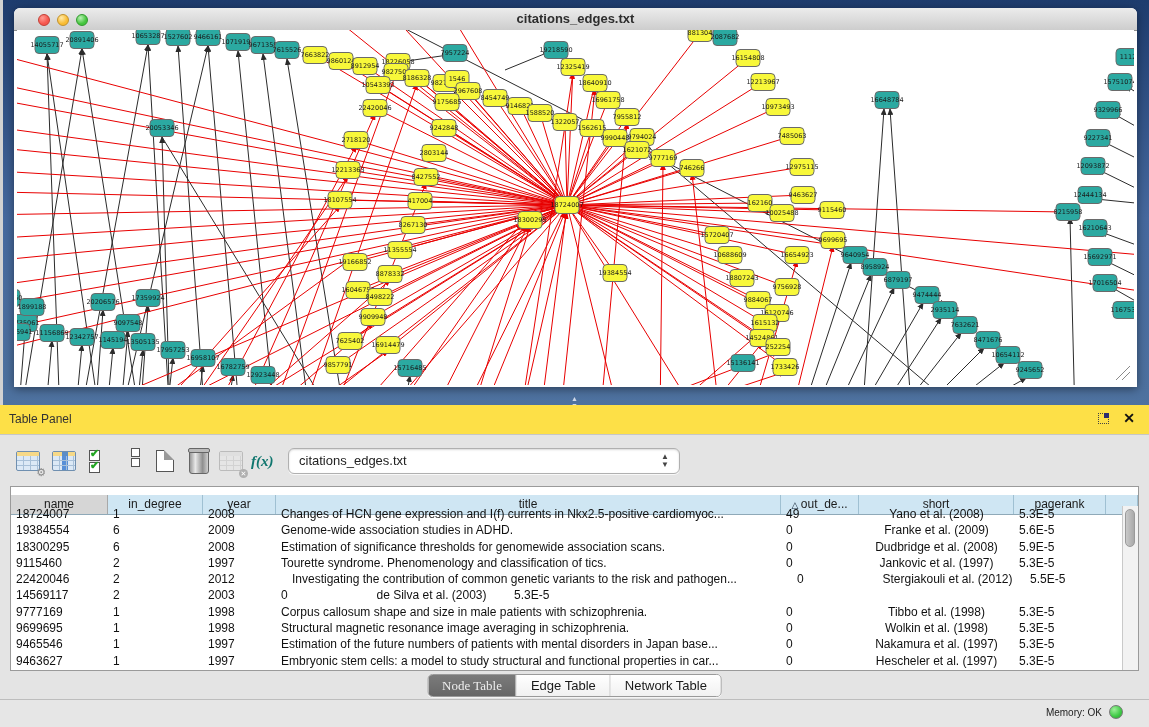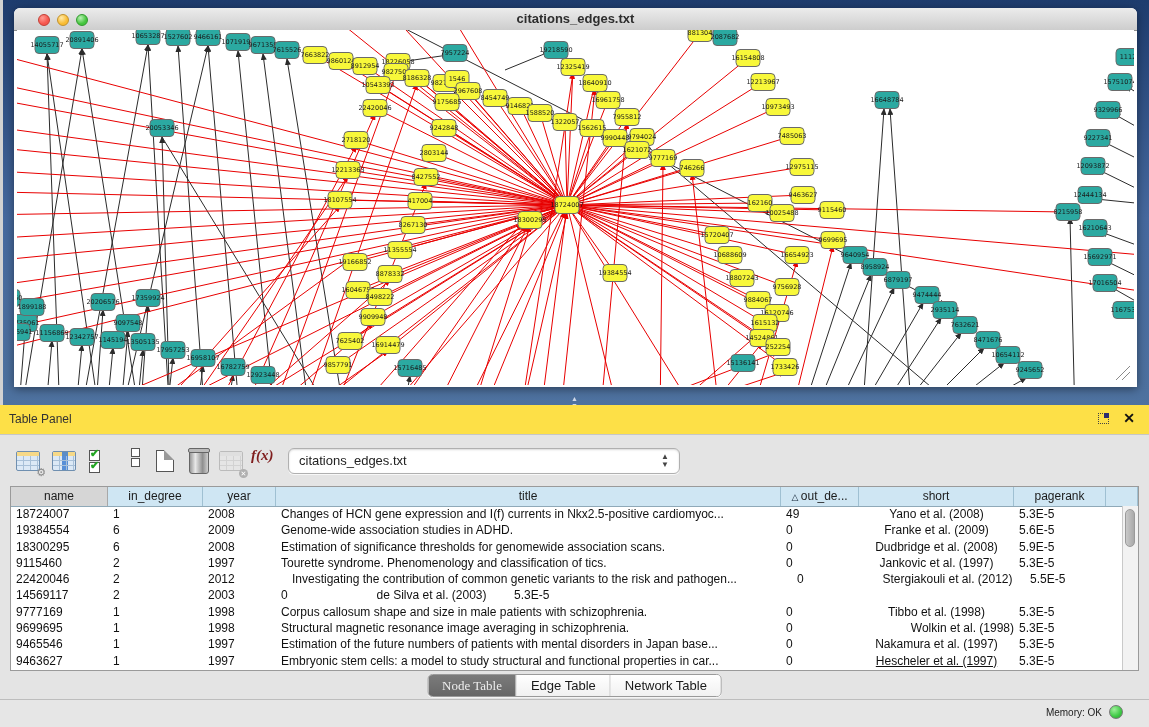--- a/index.html
+++ b/index.html
@@ -54,29 +54,29 @@
   .icon-checks .box{display:block;width:11px;height:11px;border:1px solid #555;box-sizing:border-box;position:relative;margin-bottom:1px;background:#fff;}
   .icon-checks .box::after{content:"✔";position:absolute;left:0;top:-3px;color:#22a522;font-size:11px;}
   .icon-domino .sq{display:block;width:9px;height:9px;border:1px solid #555;box-sizing:border-box;background:#fff;margin:1px auto;}
   .icon-doc{width:18px;height:22px;margin:3px auto 0;background:#fff;border:1px solid #555;box-sizing:border-box;position:relative;}
   .icon-doc::after{content:"";position:absolute;right:-1px;top:-1px;border:5px solid;
     border-color:#e4e4e4 #e4e4e4 #999 #999;width:0;height:0;}
   .icon-trash{width:18px;height:22px;margin:3px auto 0;background:linear-gradient(90deg,#9a9a9a,#e8e8e8 30%,#8f8f8f 70%,#cfcfcf);border:1px solid #666;border-radius:2px 2px 3px 3px;position:relative;}
   .icon-trash::before{content:"";position:absolute;left:-2px;top:-3px;right:-2px;height:3px;background:#bbb;border:1px solid #666;border-radius:2px;}
   .icon-table.disabled{opacity:.45;filter:grayscale(1);}
   .delx{position:absolute;right:-3px;bottom:-3px;width:9px;height:9px;border-radius:50%;background:#b0b0b0;color:#fff;font-size:7px;line-height:9px;text-align:center;}
-  .icon-fx{font-size:15px;font-style:italic;font-weight:bold;color:#7f1d1d;font-family:"Liberation Serif",serif;}
+  .icon-fx{font-size:15px;font-style:italic;font-weight:bold;color:#0f766e;margin-top:6px;font-family:"Liberation Serif",serif;}
   .combo{position:absolute;left:288px;top:7px;width:392px;height:26px;background:#fff;
     border:1px solid #b0b0b0;border-radius:6px;box-shadow:0 1px 2px rgba(0,0,0,.15) inset, 0 1px 0 #f8f8f8;
     font-size:13px;color:#222;line-height:24px;padding-left:10px;box-sizing:border-box;}
   .combo .arrows{position:absolute;right:10px;top:4px;font-size:8px;line-height:8px;color:#444;text-align:center;}
 
   .table-wrap{position:absolute;left:10px;top:81px;width:1129px;height:185px;background:#fff;
     border:1px solid #9a9a9a;box-sizing:border-box;overflow:hidden;}
-  .thead{position:absolute;left:0;top:0;right:0;height:19px;display:flex;border-bottom:1px solid #8fa9b8;}
+  .thead{position:absolute;left:0;top:8px;right:0;height:19px;display:flex;border-bottom:1px solid #8fa9b8;}
   .th{flex:0 0 auto;box-sizing:border-box;border-right:1px solid #9fc0d2;background:#cfe6f3;
     font-size:12px;color:#1b1b1b;text-align:center;line-height:18px;overflow:hidden;white-space:nowrap;}
   .th.first{background:#d6d6d6;border-right:1px solid #a8a8a8;}
   .th .tri{font-size:9px;color:#123;}
   .tbody{position:absolute;left:0;top:19px;right:15px;bottom:0;overflow:hidden;}
   .tr{display:flex;height:16.3px;line-height:16px;font-size:12px;color:#111;white-space:nowrap;}
   .td{flex:0 0 auto;box-sizing:border-box;padding-left:5px;overflow:hidden;}
   .td.center{text-align:center;padding-left:0;}
   .vscroll{position:absolute;right:0;top:19px;bottom:0;width:15px;background:#f2f2f2;border-left:1px solid #c9c9c9;}
   .vthumb{position:absolute;left:2px;top:3px;width:10px;height:38px;border-radius:5px;
@@ -896,39 +896,39 @@
           <div class="td" style="width: 78px;">0</div>
           <div class="td center" style="width: 155px;">Tibbo et al. (1998)</div>
           <div class="td" style="width: 92px;">5.3E-5</div>
         </div>
         <div class="tr">
           <div class="td" style="width: 97px;">9699695</div>
           <div class="td" style="width: 95px;">1</div>
           <div class="td" style="width: 73px;">1998</div>
           <div class="td" style="width: 505px;">Structural magnetic resonance image averaging in schizophrenia.</div>
           <div class="td" style="width: 78px;">0</div>
-          <div class="td center" style="width: 155px; text-align: right;">Wolkin et al. (1998)</div>
+          <div class="td center" style="width: 155px;">Wolkin et al. (1998)</div>
           <div class="td" style="width: 92px;">5.3E-5</div>
         </div>
         <div class="tr">
           <div class="td" style="width: 97px;">9465546</div>
           <div class="td" style="width: 95px;">1</div>
           <div class="td" style="width: 73px;">1997</div>
           <div class="td" style="width: 505px;">Estimation of the future numbers of patients with mental disorders in Japan base...</div>
           <div class="td" style="width: 78px;">0</div>
           <div class="td center" style="width: 155px;">Nakamura et al. (1997)</div>
           <div class="td" style="width: 92px;">5.3E-5</div>
         </div>
         <div class="tr">
           <div class="td" style="width: 97px;">9463627</div>
           <div class="td" style="width: 95px;">1</div>
           <div class="td" style="width: 73px;">1997</div>
           <div class="td" style="width: 505px;">Embryonic stem cells: a model to study structural and functional properties in car...</div>
           <div class="td" style="width: 78px;">0</div>
-          <div class="td center" style="width: 155px; text-decoration: underline;">Hescheler et al. (1997)</div>
+          <div class="td center" style="width: 155px;">Hescheler et al. (1997)</div>
           <div class="td" style="width: 92px;">5.3E-5</div>
         </div>
       </div>
     <div class="vscroll">
       <div class="vthumb"></div>
     </div>
   </div>
 
   <div class="tabs-row">
     <div class="seg" id="tabSeg">

